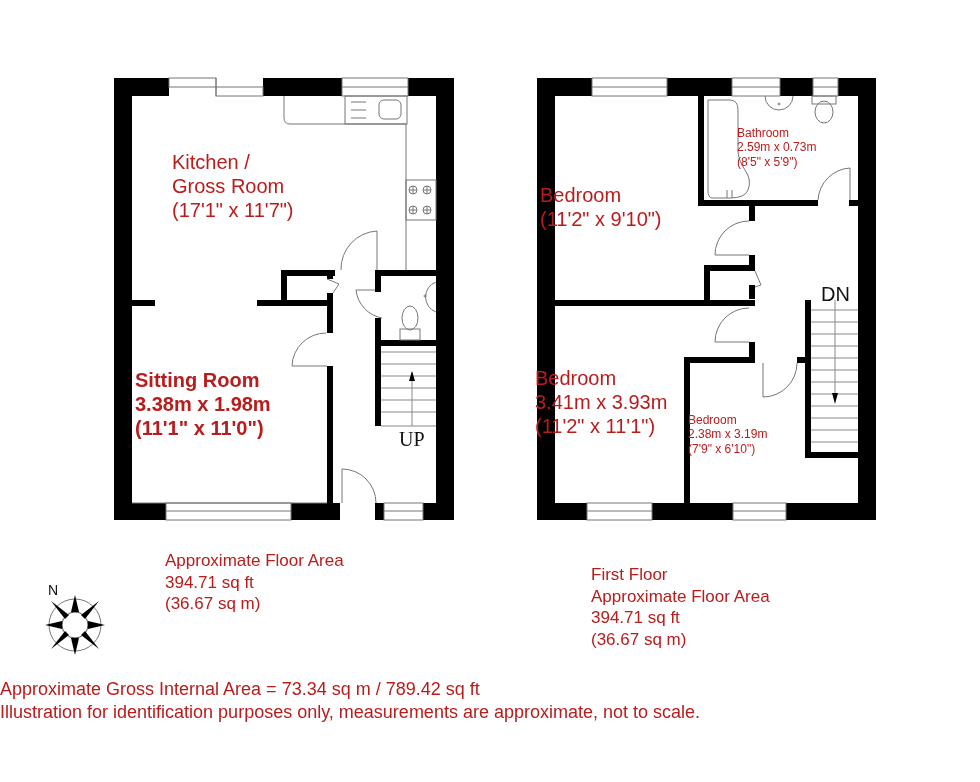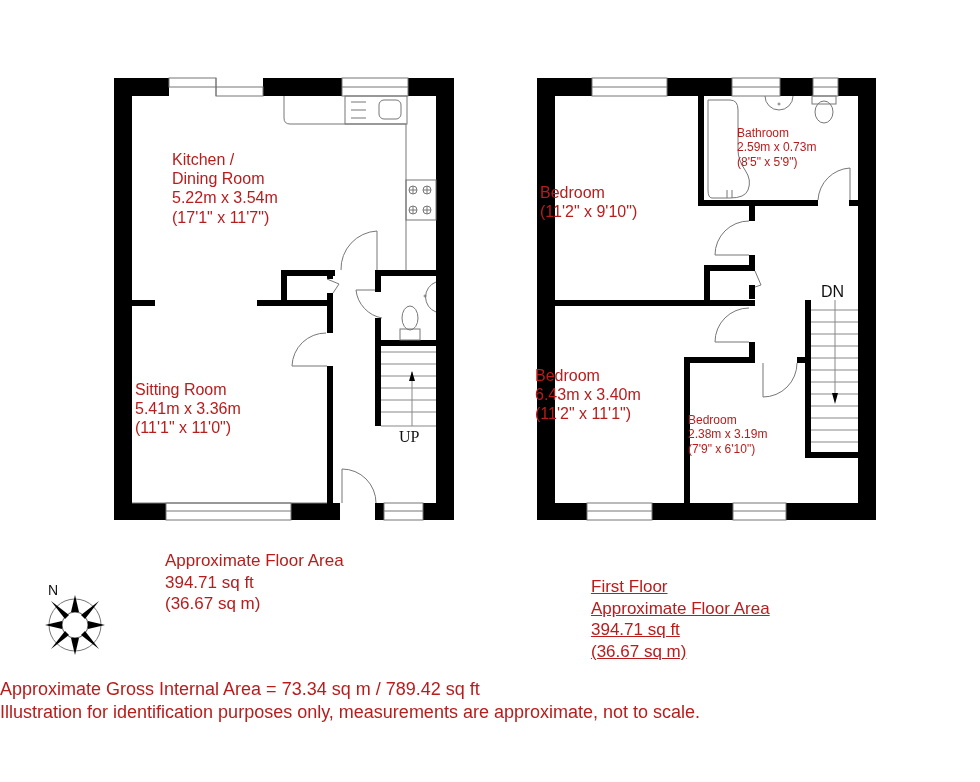--- a/index.html
+++ b/index.html
@@ -1,23 +1,23 @@
 <!DOCTYPE html>
 <html><head>
 <meta charset="utf-8">
 <style>
   html, body { margin: 0; padding: 0; background: #ffffff; }
   body { width: 980px; height: 782px; position: relative; overflow: hidden; font-family: "Liberation Sans", sans-serif; color: #111; }
   svg.plan { position: absolute; left: 0; top: 0; }
   .label { position: absolute; text-align: left; line-height: 1.2; color: #b91c1c; white-space: nowrap; }
-  .room-lg { font-size: 16px; }
+  .room-lg { font-size: 20px; }
   .room-sm { font-size: 12px; }
   .caption { font-size: 17px; line-height: 1.27; }
   .footer { font-size: 18px; line-height: 1.25; font-family: "Liberation Sans", sans-serif; }
-  .stairlabel { position: absolute; font-size: 16px; }
+  .stairlabel { position: absolute; font-size: 20px; }
 </style>
 </head>
 <body>
 
 <svg class="plan" width="980" height="782" viewBox="0 0 980 782">
 
   <g>
 
     <g fill="#000">
       <rect x="114" y="78" width="18" height="442"></rect>
@@ -208,60 +208,59 @@
       <path d="M0 -30 L-4 -13 L4 -13 Z"></path>
       <path d="M30 0 L13 -4 L13 4 Z"></path>
       <path d="M0 30 L-4 13 L4 13 Z"></path>
       <path d="M-30 0 L-13 -4 L-13 4 Z"></path>
     </g>
   </g>
 </svg>
 
 <div class="label room-lg" style="left:172px; top:150px; width:200px;">
   <div>Kitchen /</div>
-  <div>Dining Room</div>
-  <div>5.22m x 3.54m</div>
+  <div>Gross Room</div>
   <div>(17'1" x 11'7")</div>
 </div>
-<div class="label room-lg" style="left:135px; top:380px; width:200px;">
+<div class="label room-lg" style="left:135px; top:368px; width:200px;font-weight:bold;">
   <div>Sitting Room</div>
-  <div>5.41m x 3.36m</div>
+  <div>3.38m x 1.98m</div>
   <div>(11'1" x 11'0")</div>
 </div>
 <div class="stairlabel" style="left:399px; top:428px;font-family:Liberation Serif, serif;">UP</div>
 
 <div class="label room-lg" style="left:540px; top:183px; width:170px;">
   <div>Bedroom</div>
   <div>(11'2" x 9'10")</div>
 </div>
 <div class="label room-sm" style="left:737px; top:126px; width:110px;">
   <div>Bathroom</div>
   <div>2.59m x 0.73m</div>
   <div>(8'5" x 5'9")</div>
 </div>
 <div class="label room-lg" style="left:535px; top:366px; width:170px;">
   <div>Bedroom</div>
-  <div>6.43m x 3.40m</div>
+  <div>3.41m x 3.93m</div>
   <div>(11'2" x 11'1")</div>
 </div>
 <div class="label room-sm" style="left:688px; top:413px; width:120px;">
   <div>Bedroom</div>
   <div>2.38m x 3.19m</div>
   <div>(7'9" x 6'10")</div>
 </div>
 <div class="stairlabel" style="left:821px; top:283px;">DN</div>
 
 <div class="stairlabel" style="left:48px; top:582px; font-size:14px;">N</div>
 
 <div class="label caption" style="left:165px; top:550px; width:230px;">
   <div>Approximate Floor Area</div>
   <div>394.71 sq ft</div>
   <div>(36.67 sq m)</div>
 </div>
-<div class="label caption" style="left:591px; top:576px; width:230px;text-decoration:underline;">
+<div class="label caption" style="left:591px; top:564px; width:230px;">
   <div>First Floor</div>
   <div>Approximate Floor Area</div>
   <div>394.71 sq ft</div>
   <div>(36.67 sq m)</div>
 </div>
 
 <div class="label footer" style="left:0; top:678px; width:990px;">
   <div>Approximate Gross Internal Area = 73.34 sq m / 789.42 sq ft</div>
   <div>Illustration for identification purposes only, measurements are approximate, not to scale.</div>
 </div>

